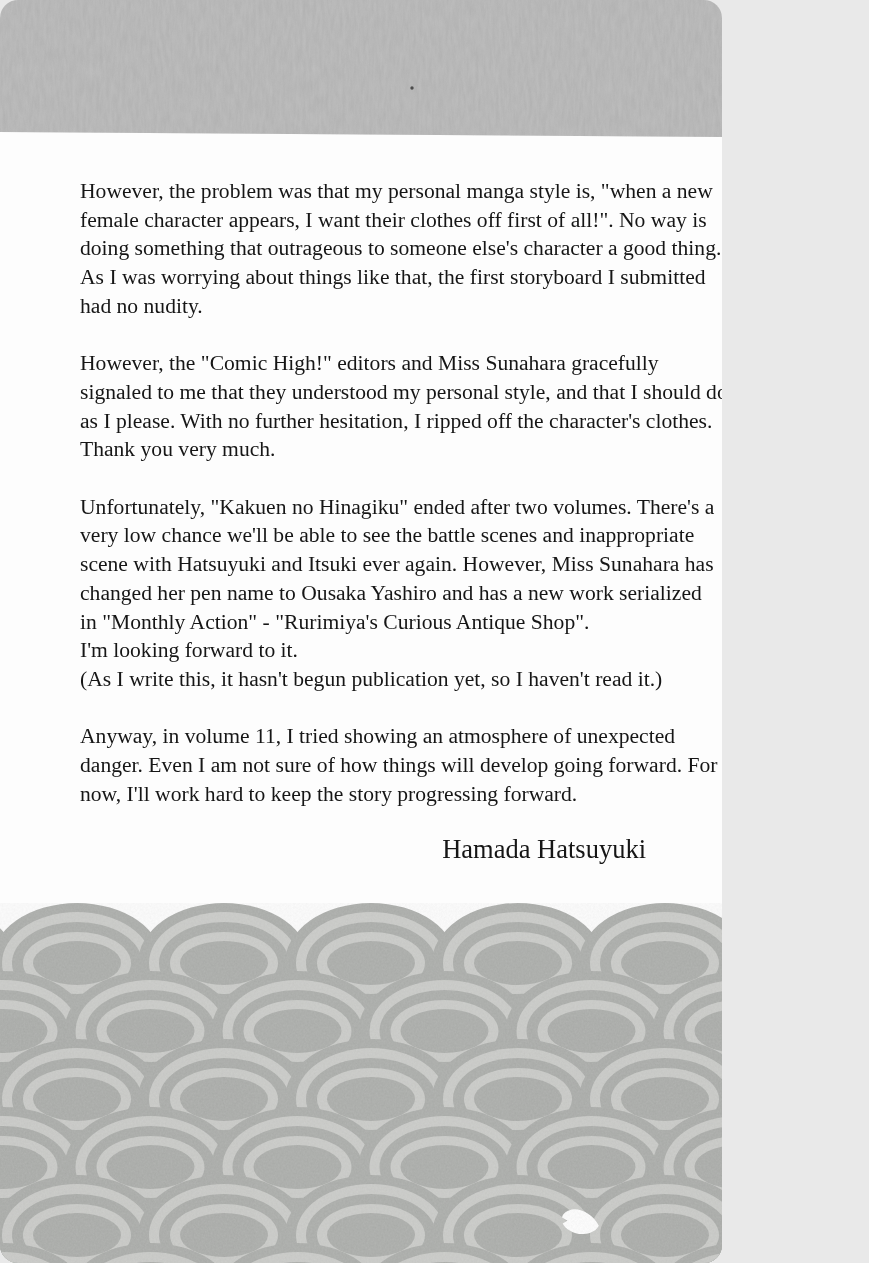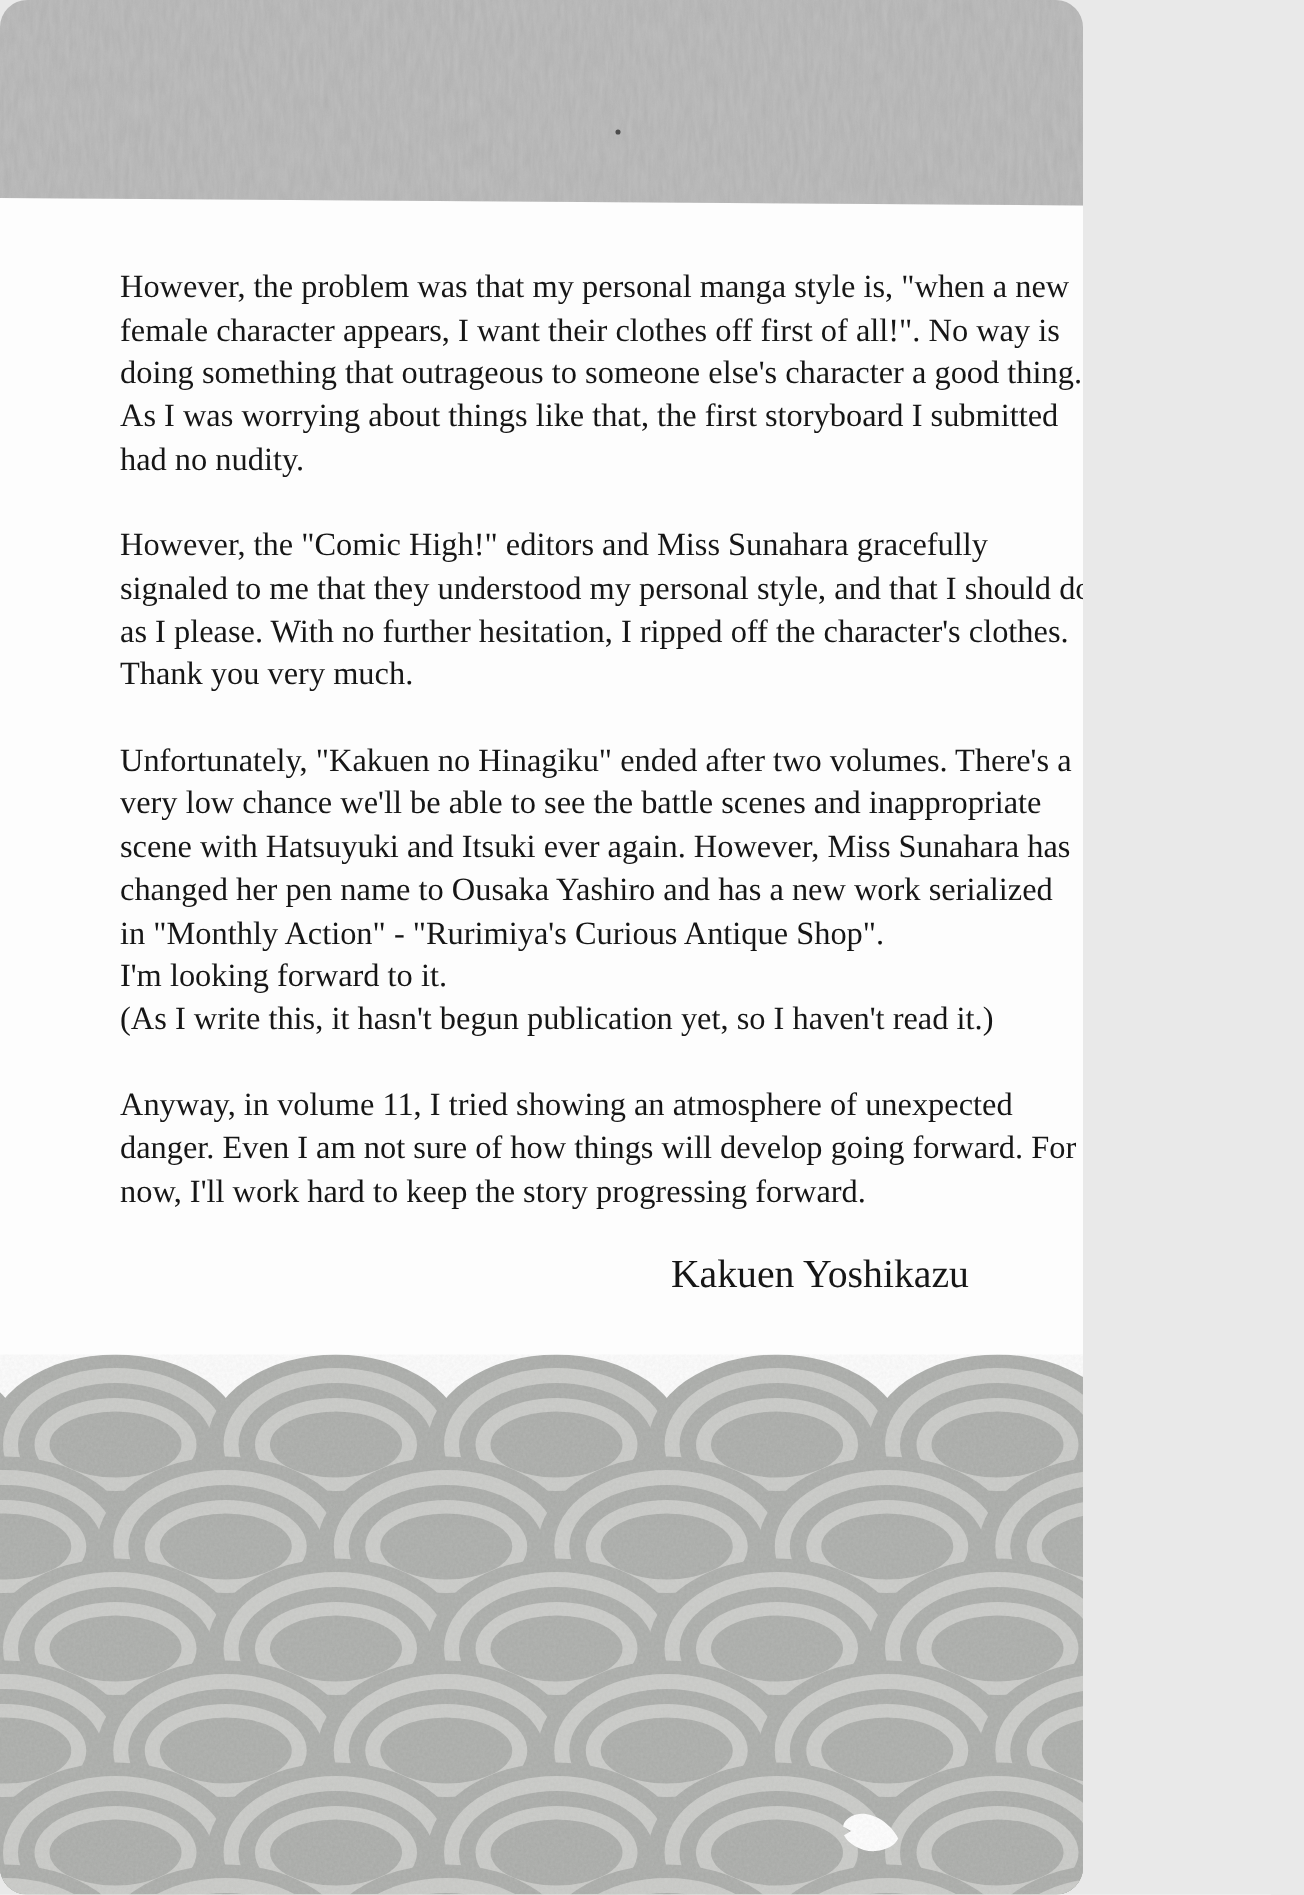--- a/index.html
+++ b/index.html
@@ -67,21 +67,21 @@
 scene with Hatsuyuki and Itsuki ever again. However, Miss Sunahara has
 changed her pen name to Ousaka Yashiro and has a new work serialized
 in "Monthly Action" - "Rurimiya's Curious Antique Shop".
 I'm looking forward to it.
 (As I write this, it hasn't begun publication yet, so I haven't read it.)</p>
     <p>Anyway, in volume 11, I tried showing an atmosphere of unexpected
 danger. Even I am not sure of how things will develop going forward. For
 now, I'll work hard to keep the story progressing forward.</p>
   </div>
 
-  <div class="signature">Kakuen Yoshikazu</div>
+  <div class="signature">Hamada Hatsuyuki</div>
 
   <svg id="waves" class="waves-svg" width="869" height="360" viewBox="0 0 869 360">
     <defs>
       <g id="wave-motif">
         <ellipse class="wg" cx="0" cy="0" rx="86" ry="60"></ellipse>
         <ellipse class="wl" cx="0" cy="0" rx="75" ry="51"></ellipse>
         <ellipse class="wg" cx="0" cy="0" rx="65" ry="41"></ellipse>
         <ellipse class="wl" cx="0" cy="0" rx="54" ry="31"></ellipse>
         <ellipse class="wg" cx="0" cy="0" rx="44" ry="22"></ellipse>
       </g>

